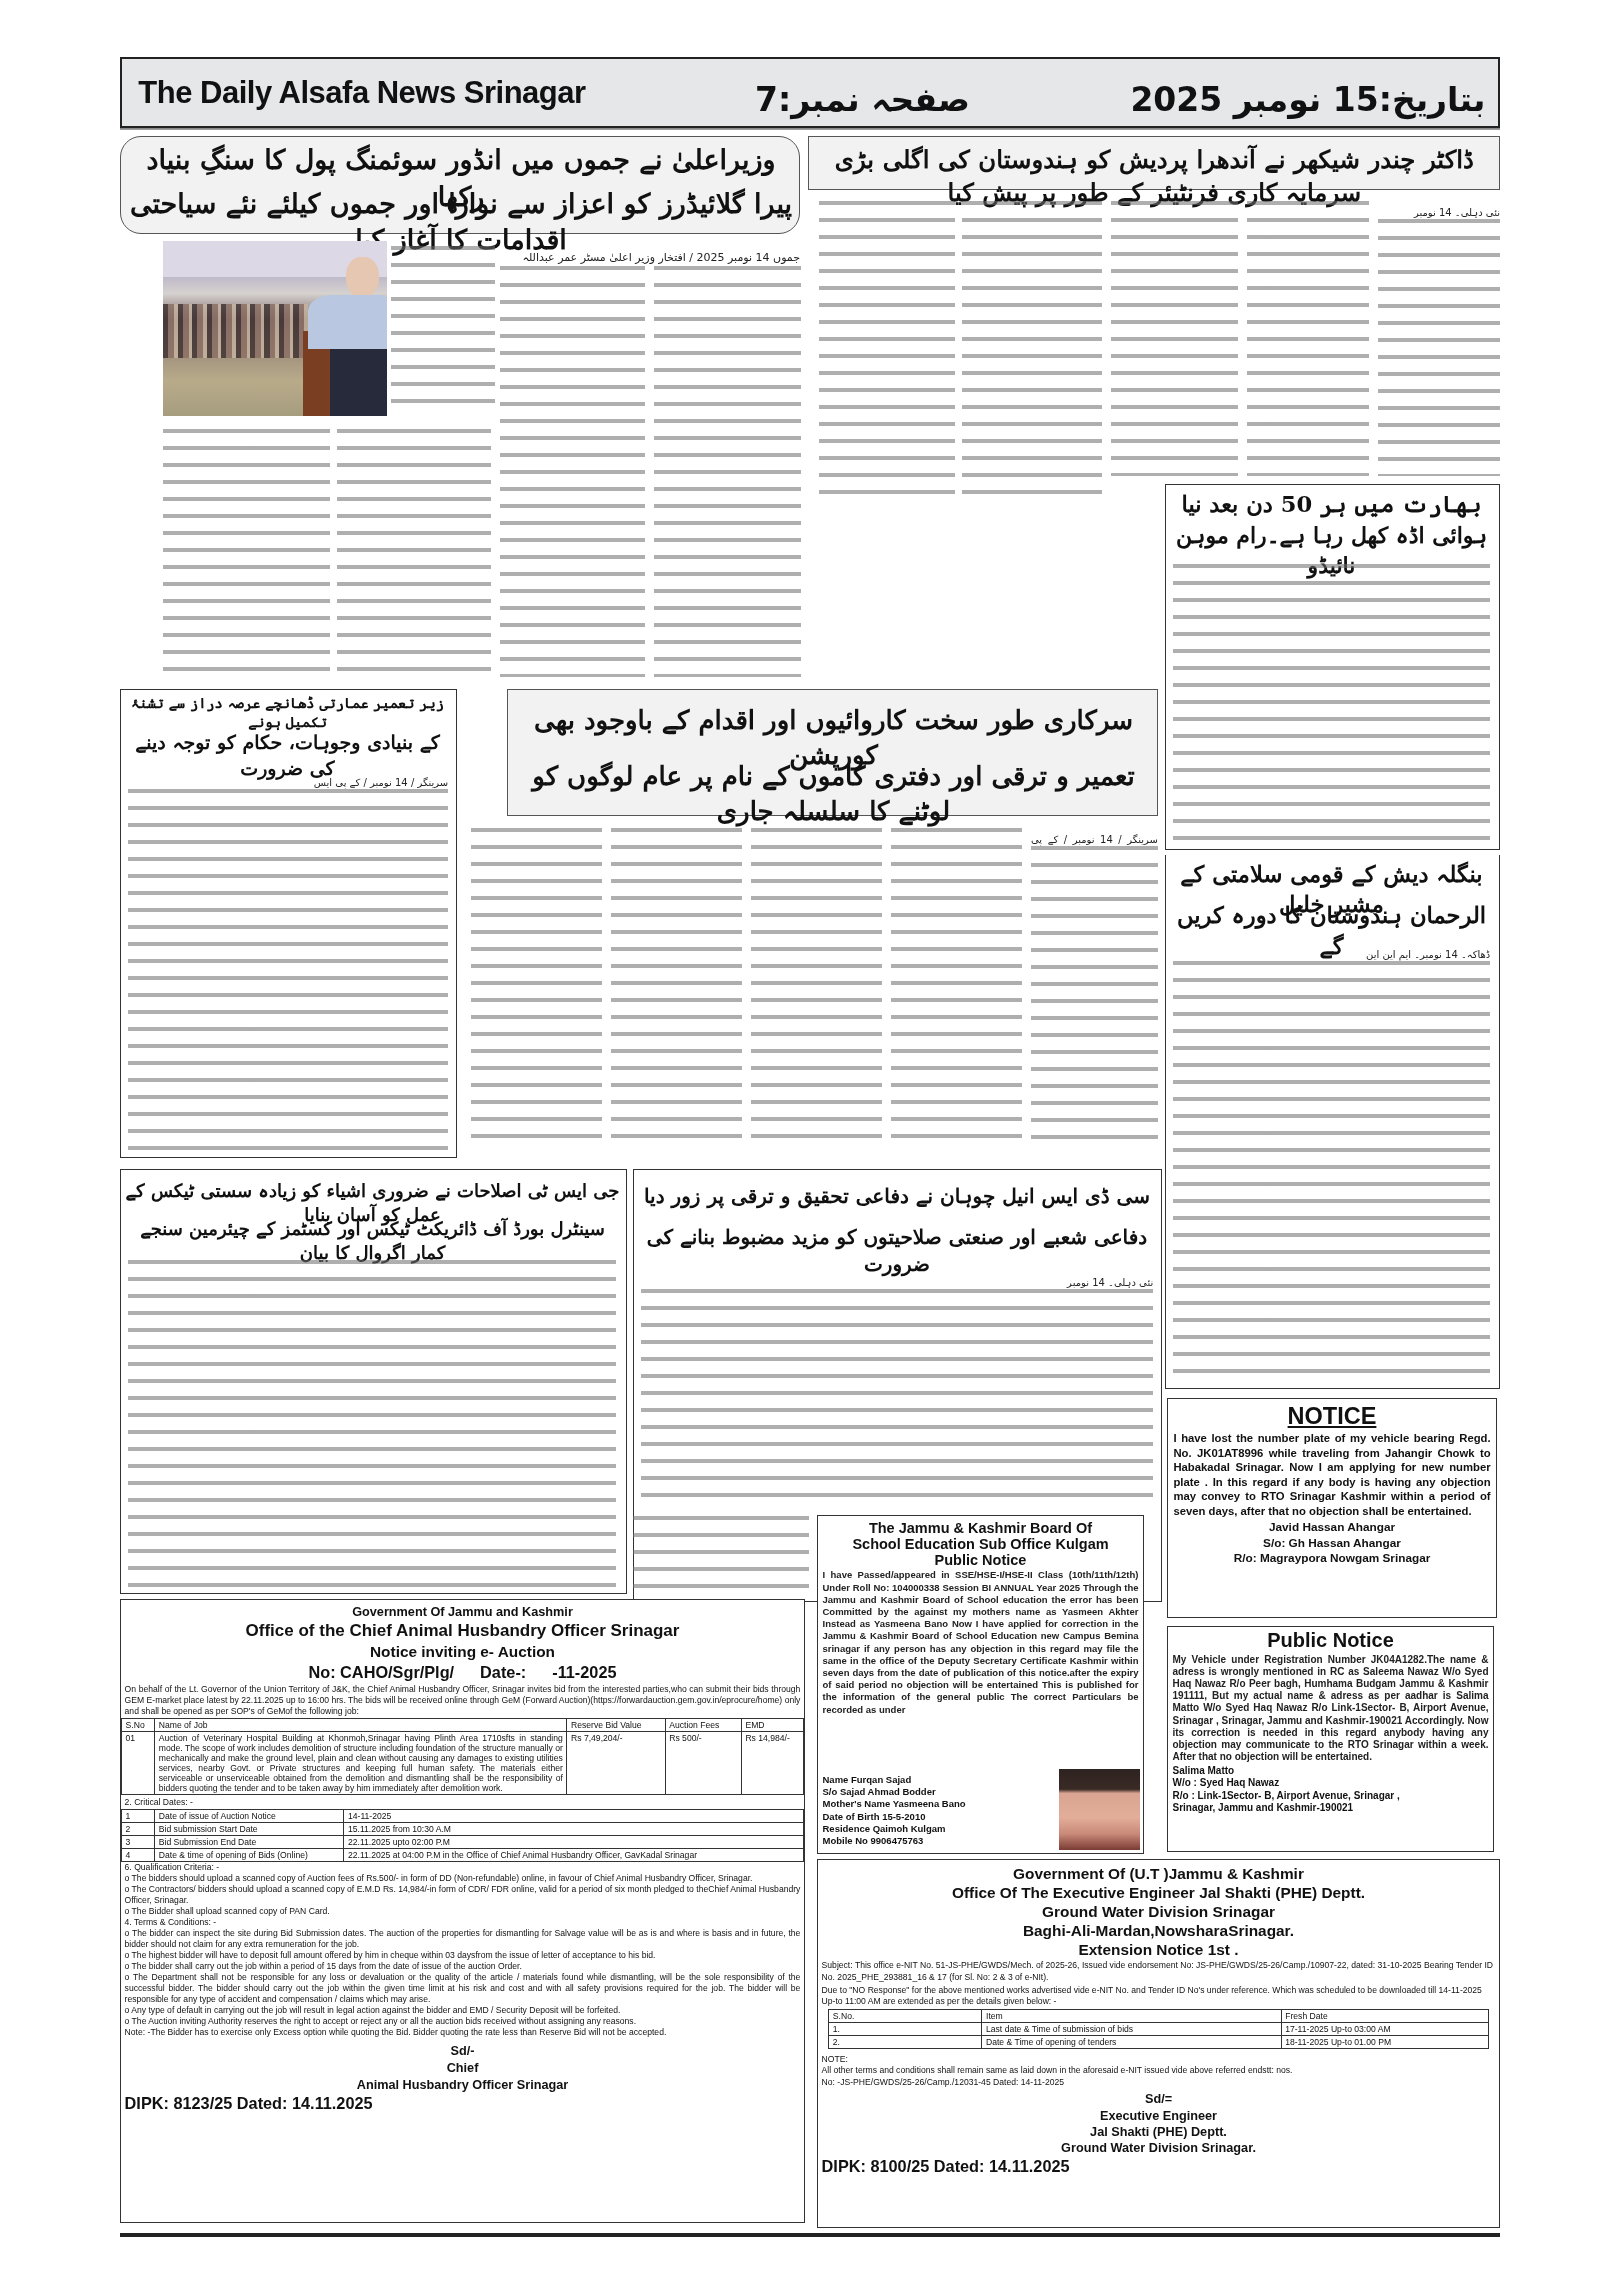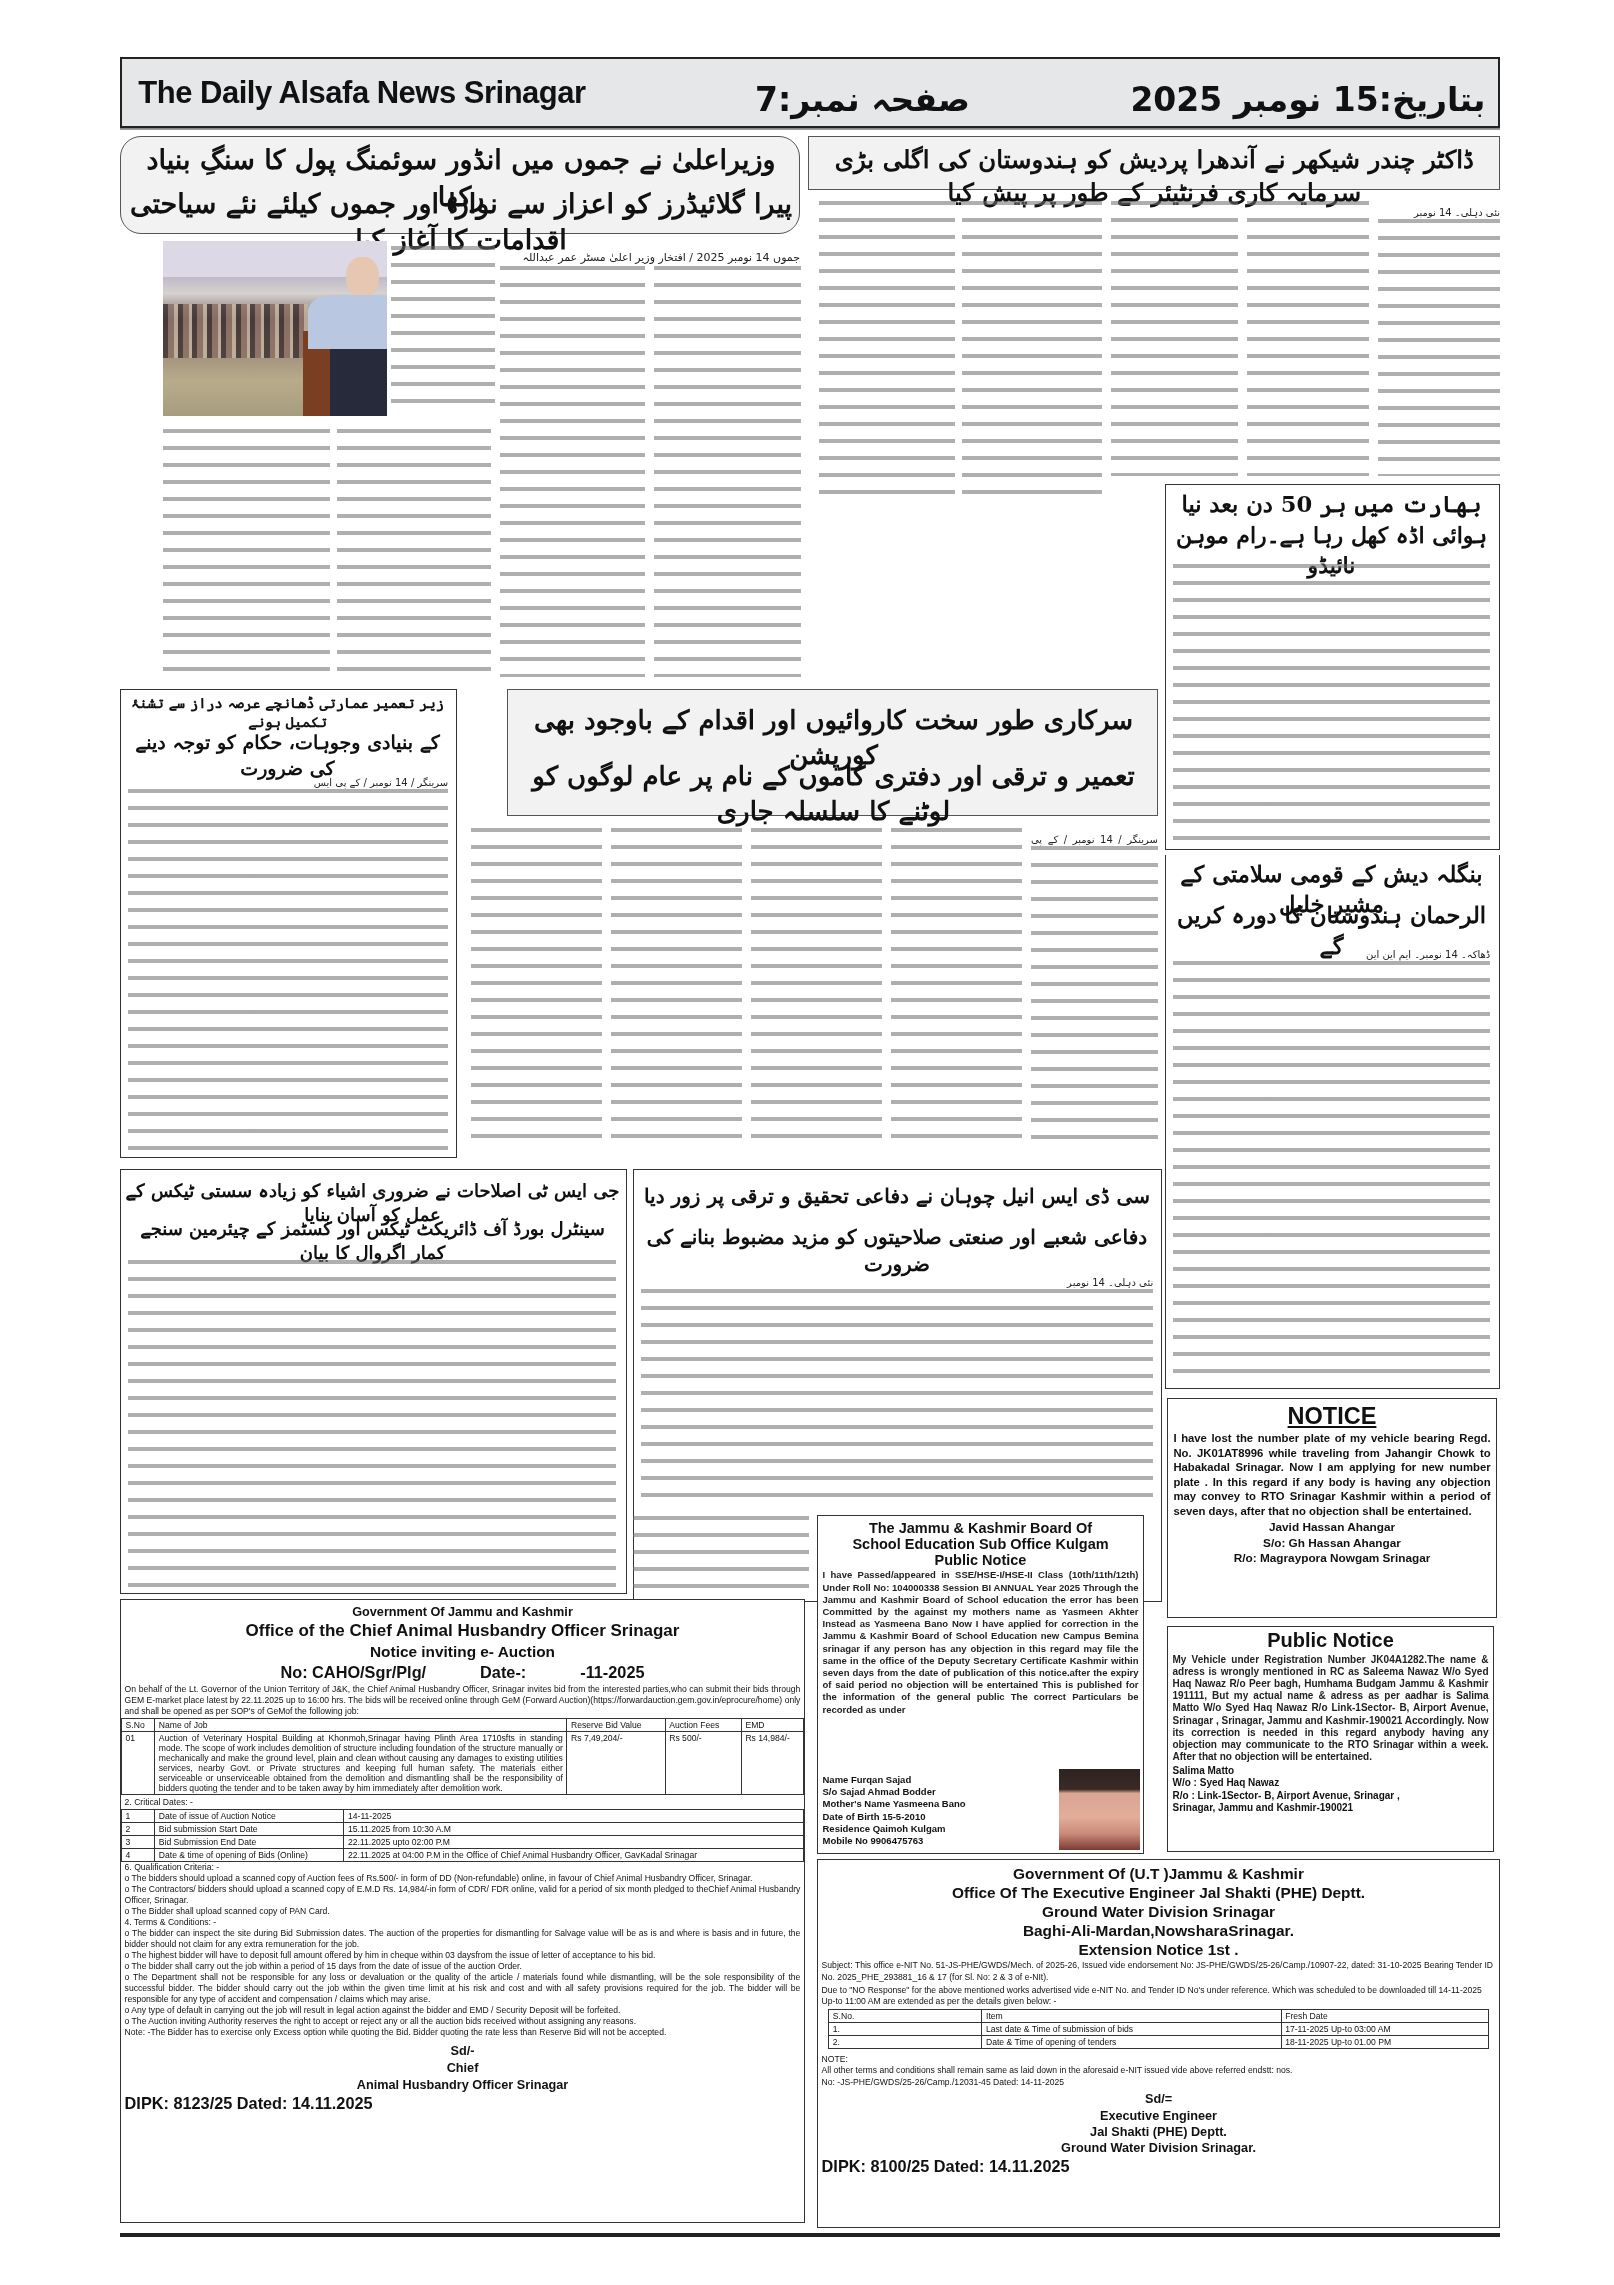--- a/index.html
+++ b/index.html
@@ -142,21 +142,21 @@
     <div>Residence Qaimoh Kulgam</div>
     <div>Mobile No 9906475763</div>
   </div>
   <div class="abs" style="left:241px;top:253px;width:81px;height:81px;background:linear-gradient(180deg,#2d2320 0%,#3a2a25 25%,#d9a592 30%,#e2ad99 60%,#c98a7a 80%,#7a3b33 100%);" title="Passport photo of applicant"></div>
 </div>
 
 <div class="abs box eng-ad" style="left:120px;top:1599px;width:685px;height:624px;">
   <div class="ad-title" style="font-size:12.7px;margin-top:5.4px;">Government Of Jammu and Kashmir</div>
   <div class="ad-title" style="font-size:17px;margin-top:1.8px;">Office of the Chief Animal Husbandry Officer  Srinagar</div>
   <div class="ad-title" style="font-size:15.4px;margin-top:1.8px;">Notice inviting e- Auction</div>
-  <div style="display:flex;justify-content:center;gap:54px;font-size:16.3px;font-weight:bold;margin-top:1.8px;">
+  <div style="display:flex;justify-content:center;gap:26px;font-size:16.3px;font-weight:bold;margin-top:1.8px;">
     <span>No: CAHO/Sgr/Plg/</span>
     <span>Date-:</span>
     <span>-11-2025</span>
   </div>
   <div class="small" style="font-size:8.6px;line-height:11px;padding:1.8px 3.6px;text-align:justify;">On behalf of the Lt. Governor of the Union Territory of J&amp;K, the Chief Animal Husbandry Officer, Srinagar invites bid from the interested parties,who can submit their bids through GEM E-market place latest by 22.11.2025 up to 16:00 hrs. The bids will be received online through GeM (Forward Auction)(https://forwardauction.gem.gov.in/eprocure/home) only and shall be opened as per SOP's of GeMof the following job:</div>
   <table class="adt" style="font-size:8.6px;">
     <tbody>
         <tr>
       <td style="width:25px;">S.No</td>
       <td>Name of Job</td>

